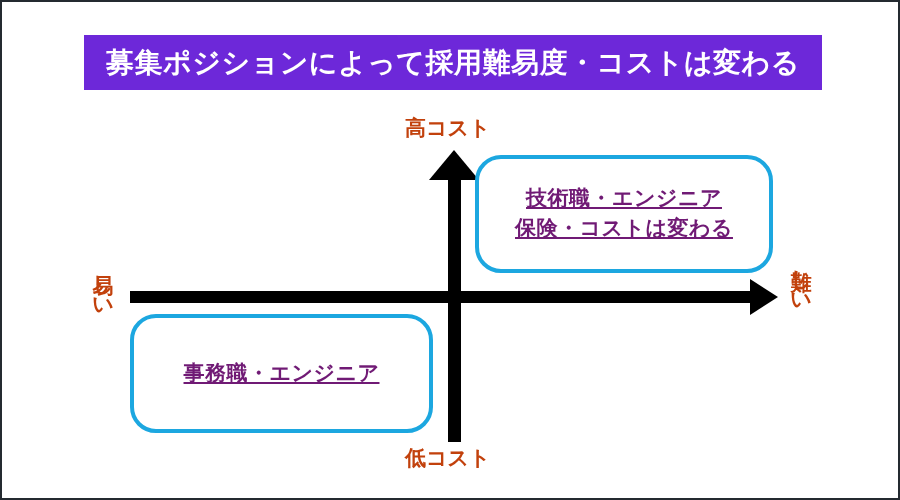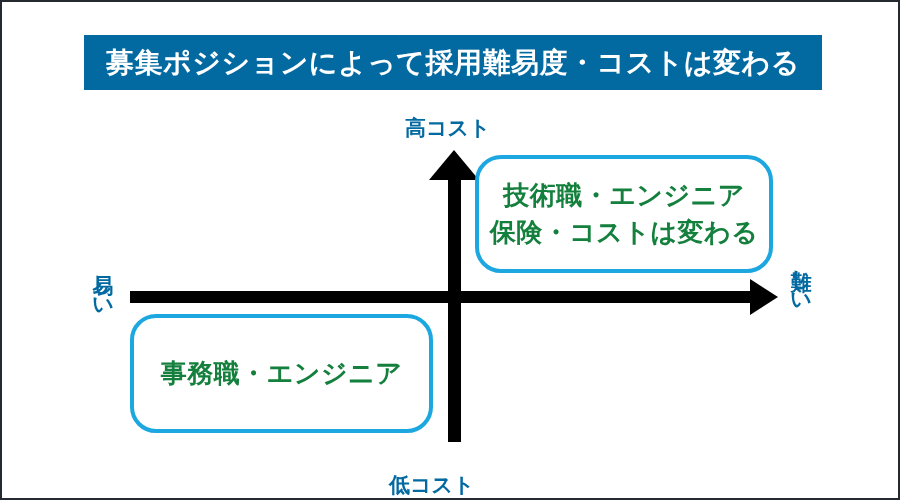--- a/index.html
+++ b/index.html
@@ -21,21 +21,21 @@
     overflow: hidden;
   }
 
   
   .title-banner {
     position: absolute;
     left: 82px;
     top: 33px;
     width: 738px;
     height: 55px;
-    background: #0369a1;
+    background: #6d28d9;
     display: flex;
     align-items: center;
     justify-content: center;
     box-sizing: border-box;
   }
   .title-text {
     color: #ffffff;
     font-size: 28px;
     font-weight: bold;
     letter-spacing: 0.5px;
@@ -77,34 +77,33 @@
     width: 0;
     height: 0;
     border-top: 18px solid transparent;
     border-bottom: 18px solid transparent;
     border-left: 28px solid #000000;
   }
 
   
   .axis-label {
     position: absolute;
-    color: #0369a1;
+    color: #c2410c;
     font-size: 21px;
     font-weight: bold;
     white-space: nowrap;
     line-height: 1.05;
   }
   .label-top {
     left: 403px;
     top: 115px;
   }
   .label-bottom {
-    left: 387px;
+    left: 403px;
     top: 445px;
-    margin-top: 27px;
   }
   .label-left {
     left: 90px;
     top: 258px;
     writing-mode: vertical-rl;
     text-orientation: upright;
     line-height: 1.0;
   }
   .label-right {
     left: 788px;
@@ -120,26 +119,27 @@
     box-sizing: border-box;
     background: #ffffff;
     border: 4px solid #1ca7e0;
     border-radius: 26px;
     display: flex;
     flex-direction: column;
     align-items: center;
     justify-content: center;
   }
   .callout-line {
-    color: #15803d;
-    font-size: 26px;
+    color: #701a75;
+    font-size: 21px;
     font-weight: bold;
     line-height: 1.42;
     white-space: nowrap;
     letter-spacing: 0.5px;
+    text-decoration: underline;
   }
   .callout-top-right {
     left: 473px;
     top: 153px;
     width: 298px;
     height: 118px;
   }
   .callout-bottom-left {
     left: 128px;
     top: 312px;

